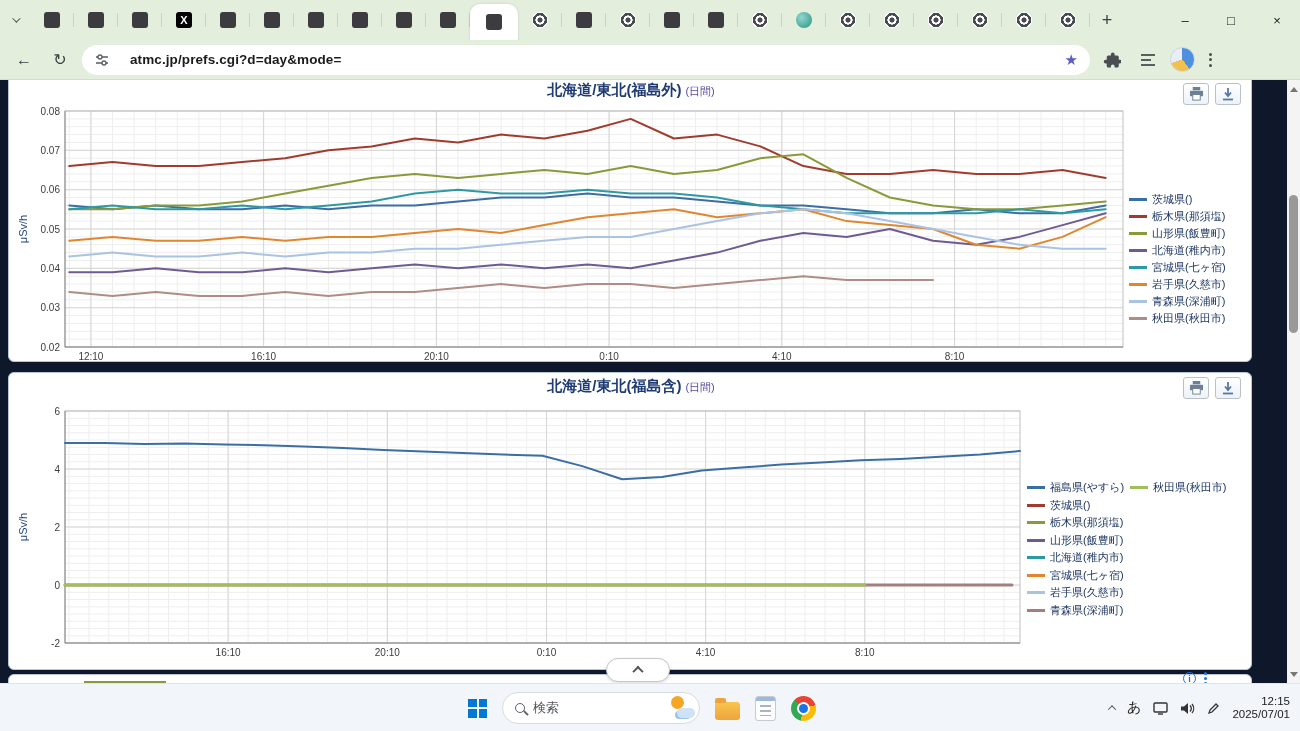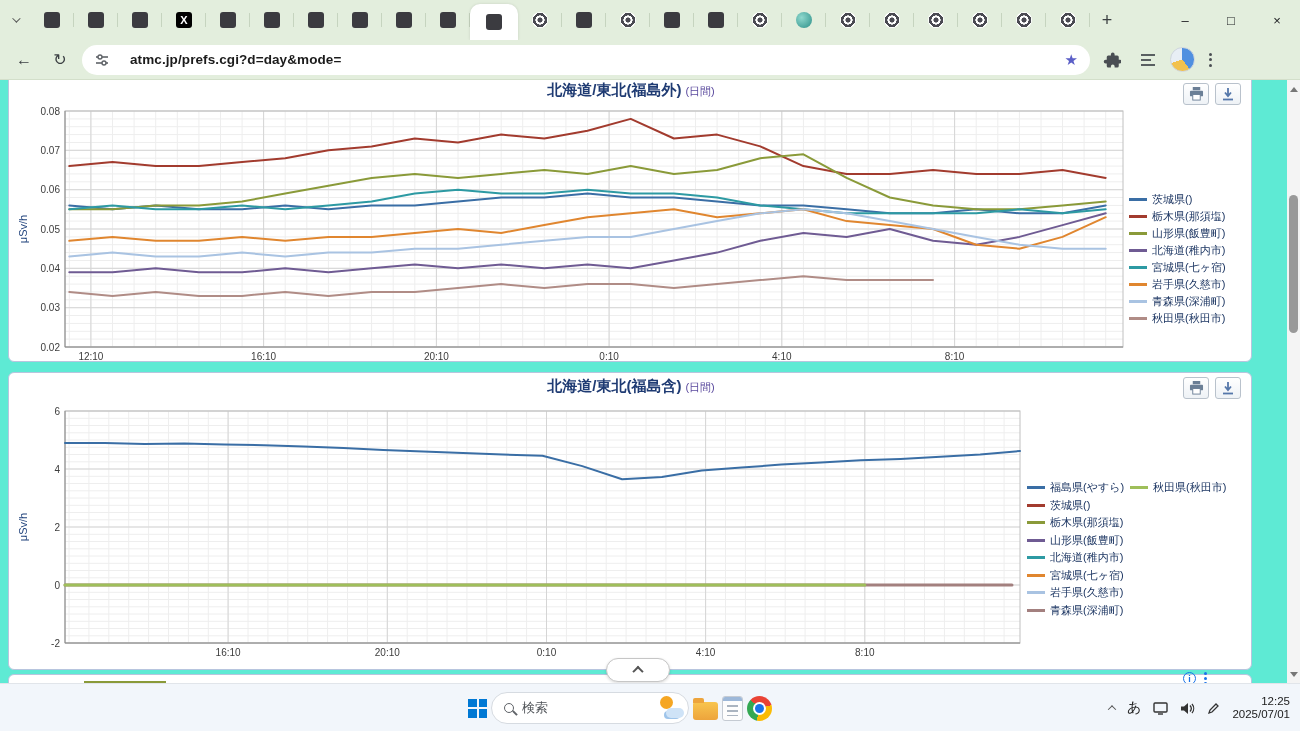--- a/index.html
+++ b/index.html
@@ -27,21 +27,21 @@
   .navbtn { width:28px; height:28px; border-radius:50%; display:flex; align-items:center; justify-content:center; font-size:16px; color:#3c4043; cursor:pointer; }
   .addressbar { flex:1; max-width:1008px; height:30px; background:#fff; border-radius:15px; display:flex; align-items:center; padding:0 12px; gap:20px; }
   .url-text { font-size:13.5px; font-weight:600; color:#1b1b1b; letter-spacing:.1px; }
   .bookmark-star { margin-left:auto; color:#5b5fc7; font-size:15px; cursor:pointer; }
   .tool-icon { width:28px; height:28px; display:flex; align-items:center; justify-content:center; cursor:pointer; color:#4a4e53; }
   .avatar { width:25px; height:25px; border-radius:50%; background:conic-gradient(#4f8fe0 0 40%, #f2c14d 0 70%, #e8eef5 0 100%); border:1px solid #cfd6dd; cursor:pointer; }
   .kebab { display:flex; flex-direction:column; gap:2.5px; align-items:center; cursor:pointer; padding:6px; }
   .kebab i { width:3px; height:3px; border-radius:50%; background:#4a4e53; }
 
   
-  .content { position:absolute; top:80px; left:0; right:0; bottom:48px; background:#5eead4; overflow:hidden; }
+  .content { position:absolute; top:80px; left:0; right:0; bottom:48px; background:#0f172a; overflow:hidden; }
   .panel { position:absolute; left:8px; width:1244px; background:#fff; border:1px solid #b7c5de; border-radius:6px; padding-left:2px; }
   .panel1 { top:-30px; height:312px; padding-top:30px; }
   .panel2 { top:292px; height:298px; padding-top:4px; }
   .panel-head { position:relative; height:22px; text-align:center; }
   .chart-title { font-size:15px; font-weight:bold; color:#1f3b73; }
   .chart-subtitle { font-size:11px; color:#5b4a9e; margin-left:4px; }
   .panel-btns { position:absolute; right:10px; display:flex; gap:6px; }
   .panel1 .panel-btns { top:2px; }
   .panel2 .panel-btns { top:0; }
   .mini-btn { width:26px; height:22px; border:1px solid #b9c2cc; border-radius:3px; background:linear-gradient(#ffffff,#eef2f6); display:flex; align-items:center; justify-content:center; cursor:pointer; }
@@ -74,21 +74,21 @@
 
   .pagescroll { position:absolute; right:0; top:0; bottom:0; width:13px; background:#f4f4f4; }
   .ps-thumb { position:absolute; left:2px; right:2px; top:115px; height:138px; background:#999; border-radius:5px; cursor:pointer; }
   .ps-arrow { position:absolute; left:0; width:13px; height:14px; display:flex; align-items:center; justify-content:center; cursor:pointer; }
   .ps-arrow.top { top:2px; } .ps-arrow.bottom { bottom:2px; }
   .tri-up { width:0; height:0; border-left:4px solid transparent; border-right:4px solid transparent; border-bottom:5px solid #777; }
   .tri-down { width:0; height:0; border-left:4px solid transparent; border-right:4px solid transparent; border-top:5px solid #777; }
 
   
   .taskbar { position:absolute; left:0; right:0; bottom:0; height:48px; background:#f2f6fb; border-top:1px solid #e1e5ea; z-index:10; }
-  .tb-center { position:absolute; left:468px; top:0; height:48px; display:flex; align-items:center; gap:4px; }
+  .tb-center { position:absolute; left:468px; top:0; height:48px; display:flex; align-items:center; gap:15px; }
   .winlogo { width:19px; height:19px; display:grid; grid-template-columns:1fr 1fr; grid-template-rows:1fr 1fr; gap:2px; cursor:pointer; }
   .winlogo i { background:#0078d4; }
   .searchpill { width:198px; height:32px; background:#fff; border:1px solid #d6dbe1; border-radius:16px; display:flex; align-items:center; padding:0 4px 0 12px; gap:8px; cursor:pointer; }
   .mag { width:10px; height:10px; border:1.8px solid #5f6368; border-radius:50%; position:relative; flex:0 0 auto; }
   .mag::after { content:""; position:absolute; width:6px; height:1.8px; background:#5f6368; transform:rotate(45deg); right:-5px; bottom:-2px; }
   .search-label { font-size:13px; color:#4e5257; flex:1; }
   .weather { width:26px; height:26px; position:relative; flex:0 0 auto; }
   .weather::before { content:""; position:absolute; top:1px; left:2px; width:13px; height:13px; border-radius:50%; background:#f5a623; }
   .weather::after { content:""; position:absolute; bottom:3px; right:0; width:18px; height:10px; border-radius:6px; background:#cfe3f7; box-shadow:-3px 2px 0 -1px #9ec4ea; }
   .folder { width:25px; height:18px; background:linear-gradient(#f8c54e,#eda43c); border-radius:2px 3px 3px 3px; position:relative; margin-top:5px; cursor:pointer; }
@@ -646,19 +646,19 @@
             <path d="M10 3.5a4.5 4.5 0 0 1 0 6" fill="none" stroke="#333" stroke-width="1.3"></path>
             <path d="M12 2a7 7 0 0 1 0 9" fill="none" stroke="#333" stroke-width="1.3"></path>
           </svg>
       </span>
       <span class="trayicon">
         <svg width="13" height="13" viewBox="0 0 13 13">
             <path d="M2 11l1-3 6-6 2 2-6 6-3 1z" fill="none" stroke="#333" stroke-width="1.3"></path>
           </svg>
       </span>
       <span class="clock">
-        <div>12:25</div>
+        <div>12:15</div>
         <div>2025/07/01</div>
       </span>
     </div>
   </div>
 
 </div>
 
 </body></html>

